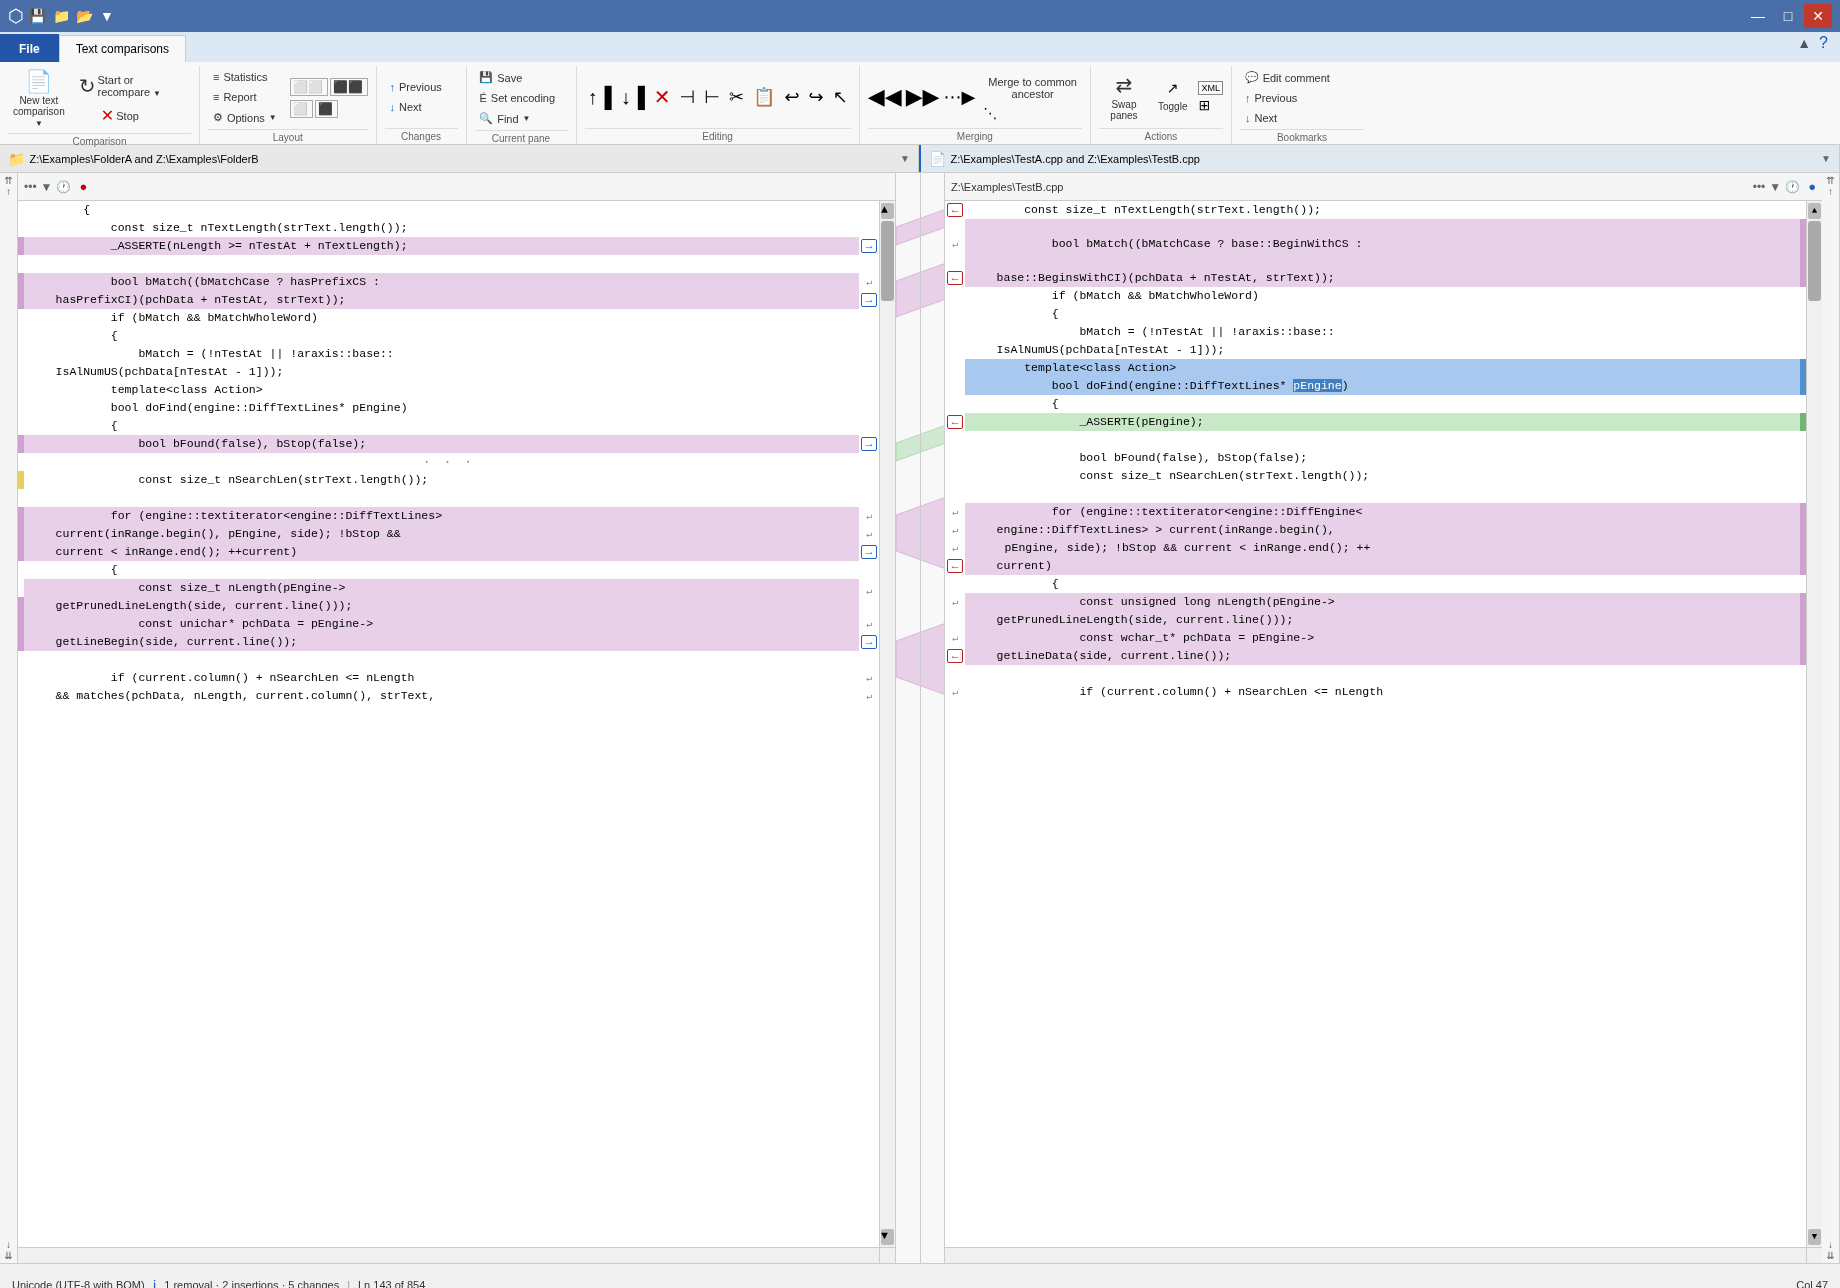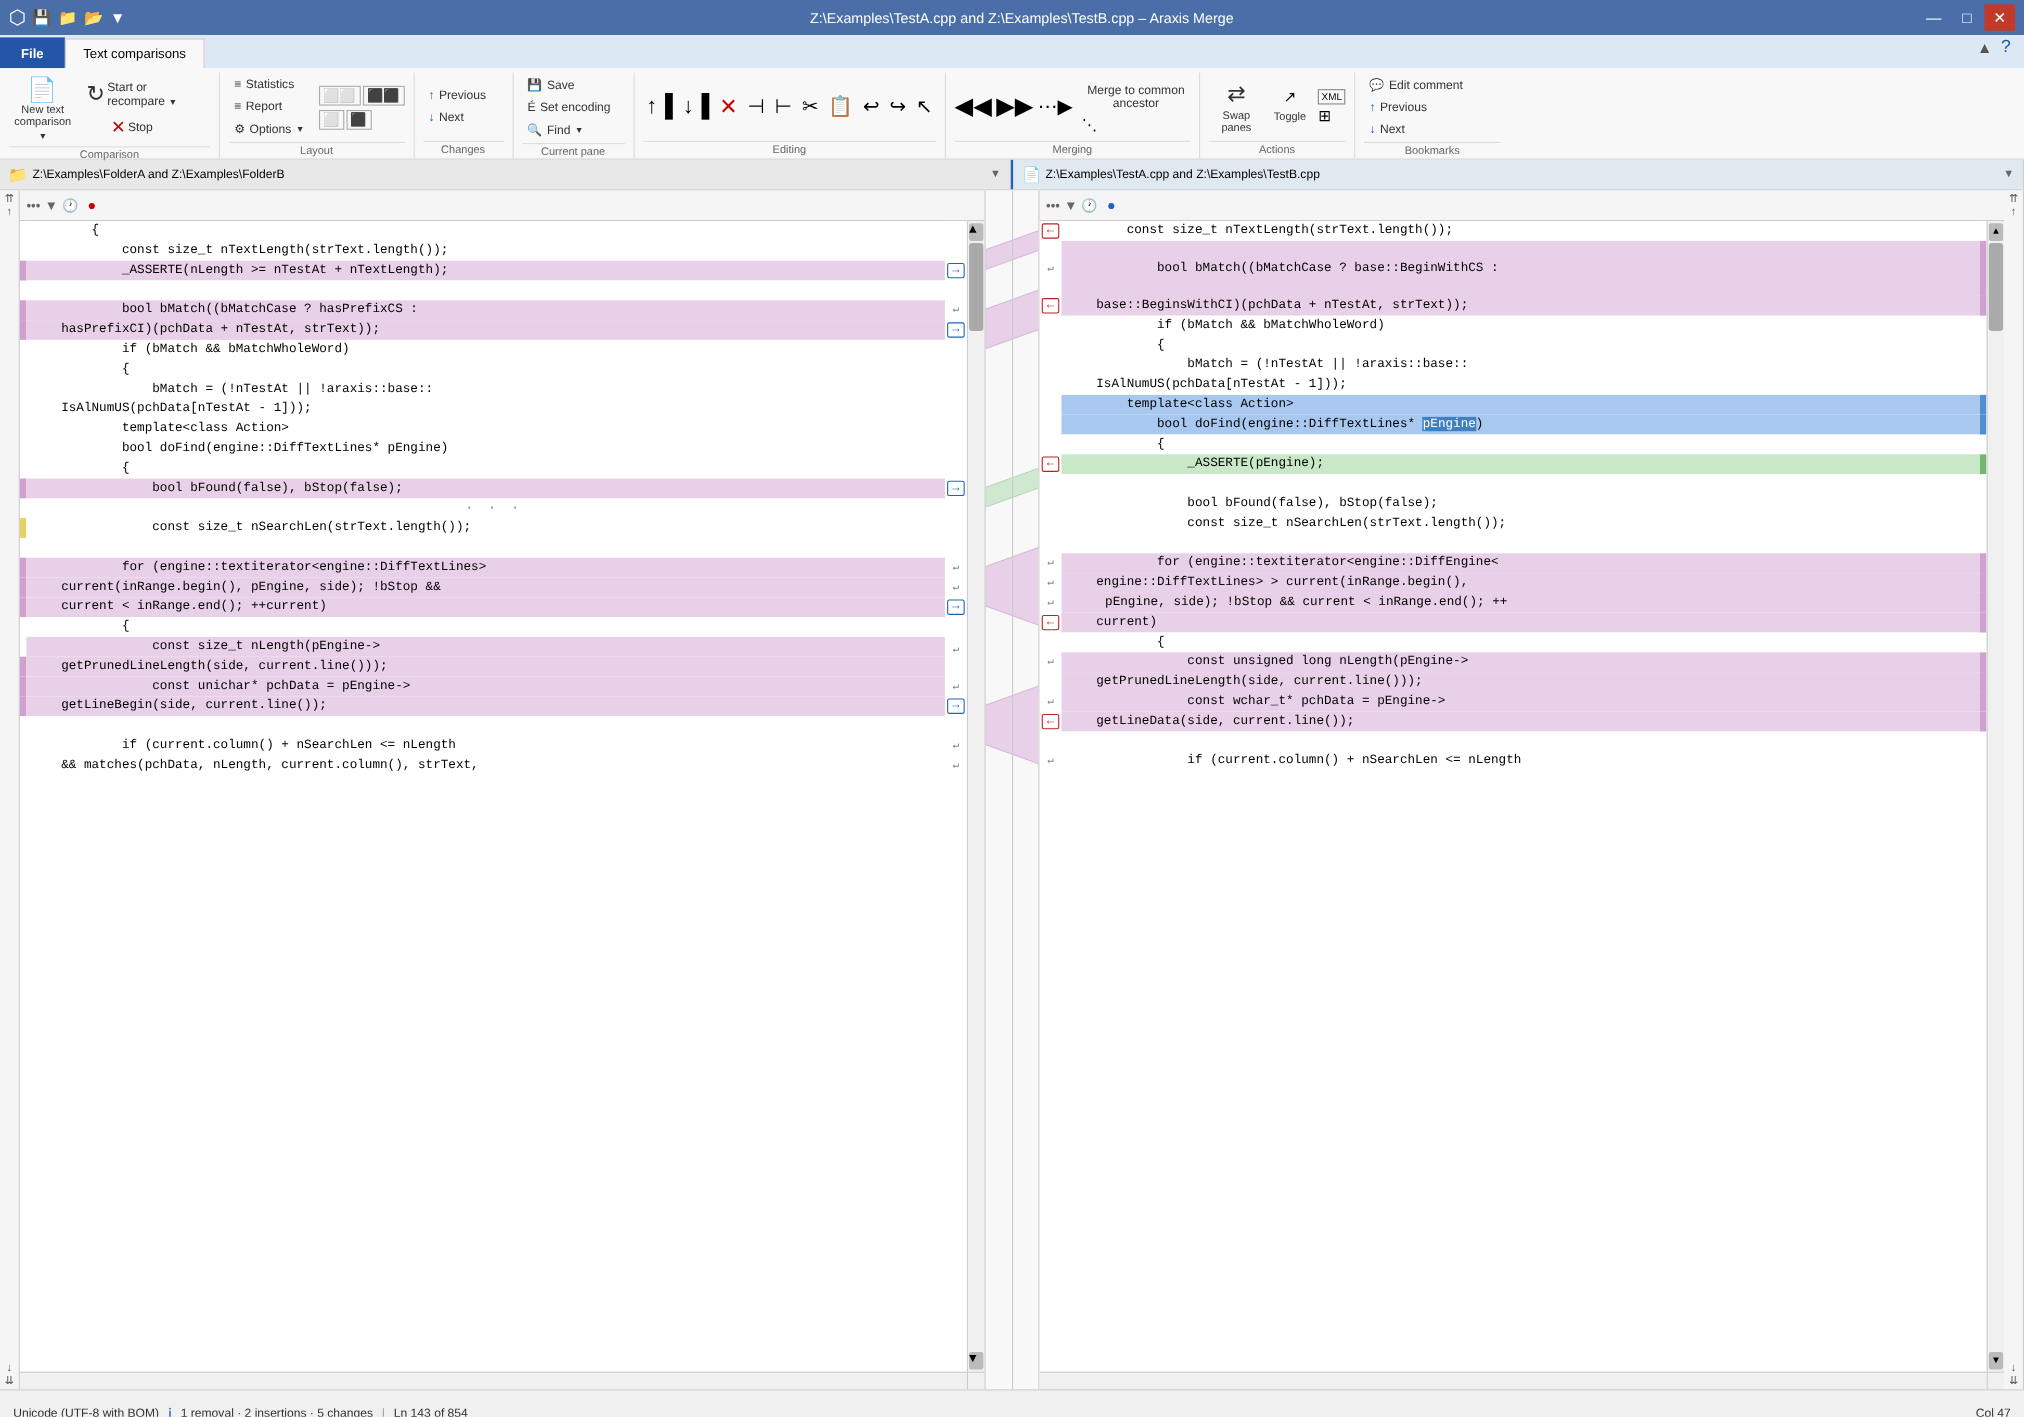--- a/index.html
+++ b/index.html
@@ -209,21 +209,20 @@
 <body>
 
 <div id="titlebar">
   <div style="display:flex;gap:6px;align-items:center;">
     <span style="font-size:18px;">⬡</span>
     <span style="font-size:14px;cursor:pointer;">💾</span>
     <span style="font-size:14px;cursor:pointer;">📁</span>
     <span style="font-size:14px;cursor:pointer;">📂</span>
     <span style="font-size:14px;cursor:pointer;">▼</span>
   </div>
-  <div class="title">Z:\Examples\TestA.cpp and Z:\Examples\TestB.cpp – Araxis Merge</div>
   <div class="win-controls">
     <button>—</button>
     <button>□</button>
     <button>✕</button>
   </div>
 </div>
 
 <div id="ribbon" style="position:relative;">
   <div id="ribbon-tabs">
     <div class="ribbon-tab file">File</div>
@@ -639,20 +638,21 @@
       <polygon points="0,270 50,252 50,270 0,288" fill="#d0e8d0" stroke="#90c090" stroke-width="0.5"></polygon>
       <polygon points="0,342 50,324 50,396 0,378" fill="#e8d0e8" stroke="#c090c0" stroke-width="0.5"></polygon>
       <polygon points="0,468 50,450 50,522 0,504" fill="#e8d0e8" stroke="#c090c0" stroke-width="0.5"></polygon>
     </svg>
 
     <div style="position:absolute;left:50%;top:0;bottom:0;width:1px;background:#ccc;"></div>
   </div>
 
   <div class="diff-pane-container" style="display:flex;flex-direction:column;flex:1;overflow:hidden;">
     <div class="pane-header">
+      <span style="flex:1;font-size:11px;color:#333;">Z:\Examples\TestB.cpp</span>
       <span style="color:#666;cursor:pointer;font-size:12px;">•••</span>
       <span style="color:#666;cursor:pointer;font-size:12px;">▼</span>
       <span style="color:#666;cursor:pointer;font-size:12px;">🕐</span>
       <span style="color:#2060c0;cursor:pointer;font-size:13px;margin-left:4px;">●</span>
     </div>
     <div style="display:flex;flex:1;overflow:hidden;position:relative;">
       <div style="flex:1;overflow:hidden;background:white;font-family:'Consolas','Courier New',monospace;font-size:11.5px;position:relative;">
         <div style="position:absolute;top:0;left:0;right:16px;bottom:16px;overflow:hidden;">
 
           <div style="display:flex;min-height:18px;align-items:stretch;">

